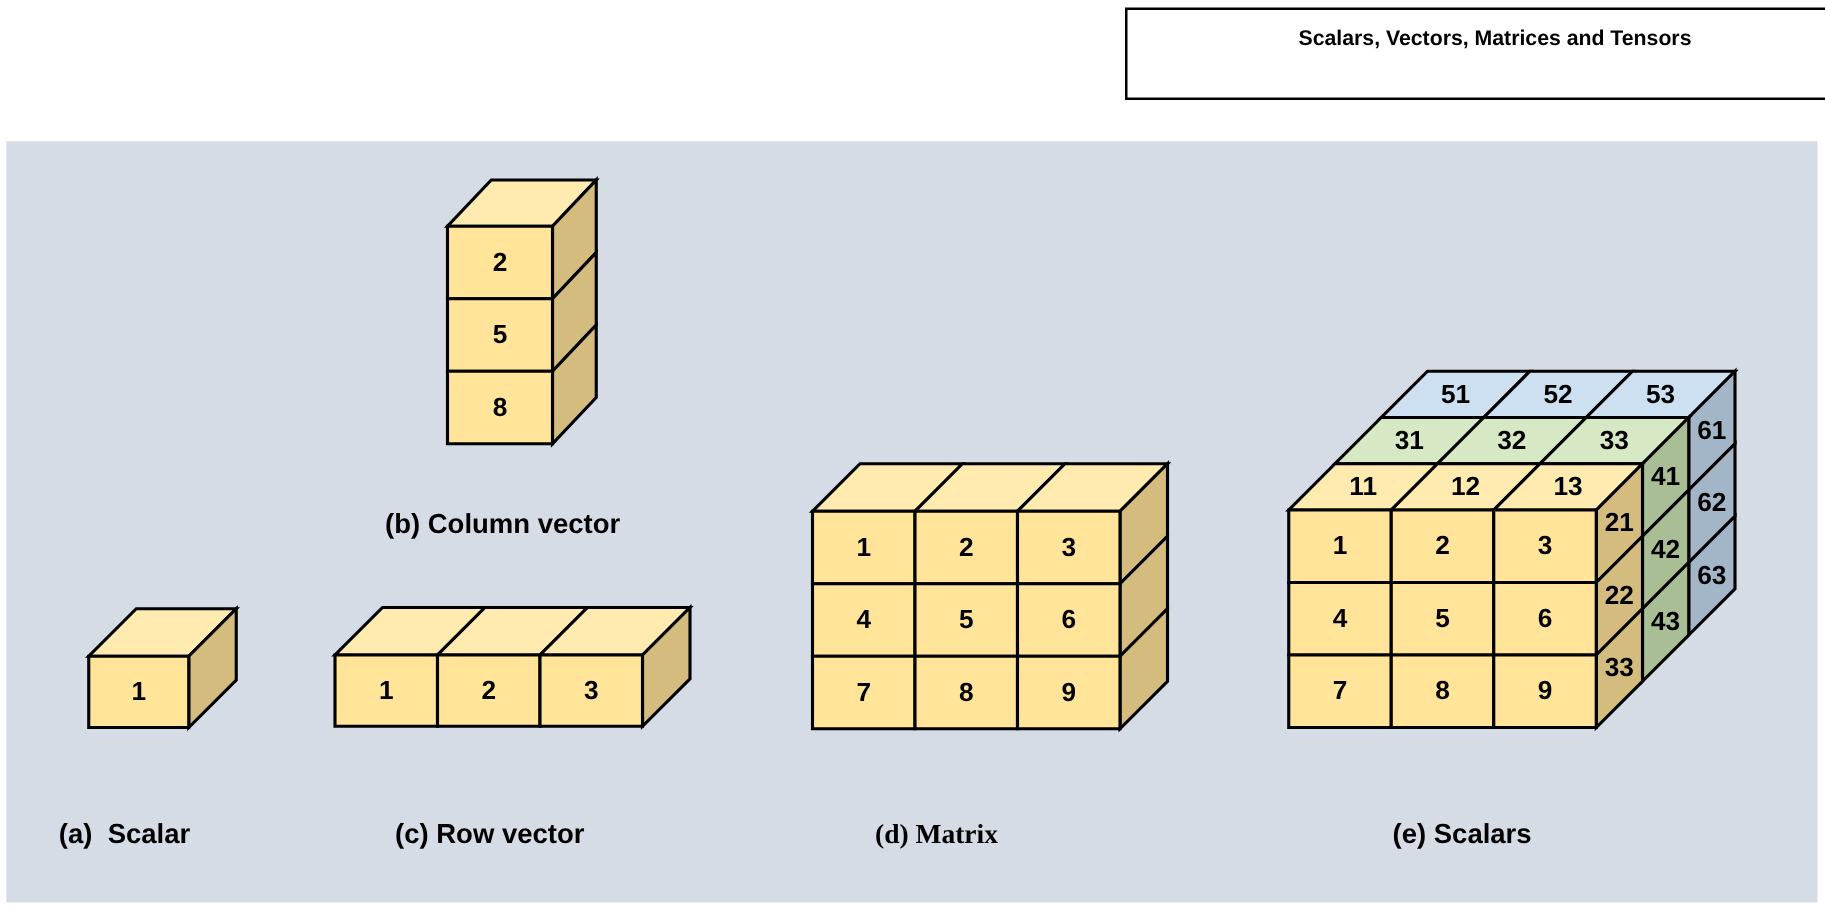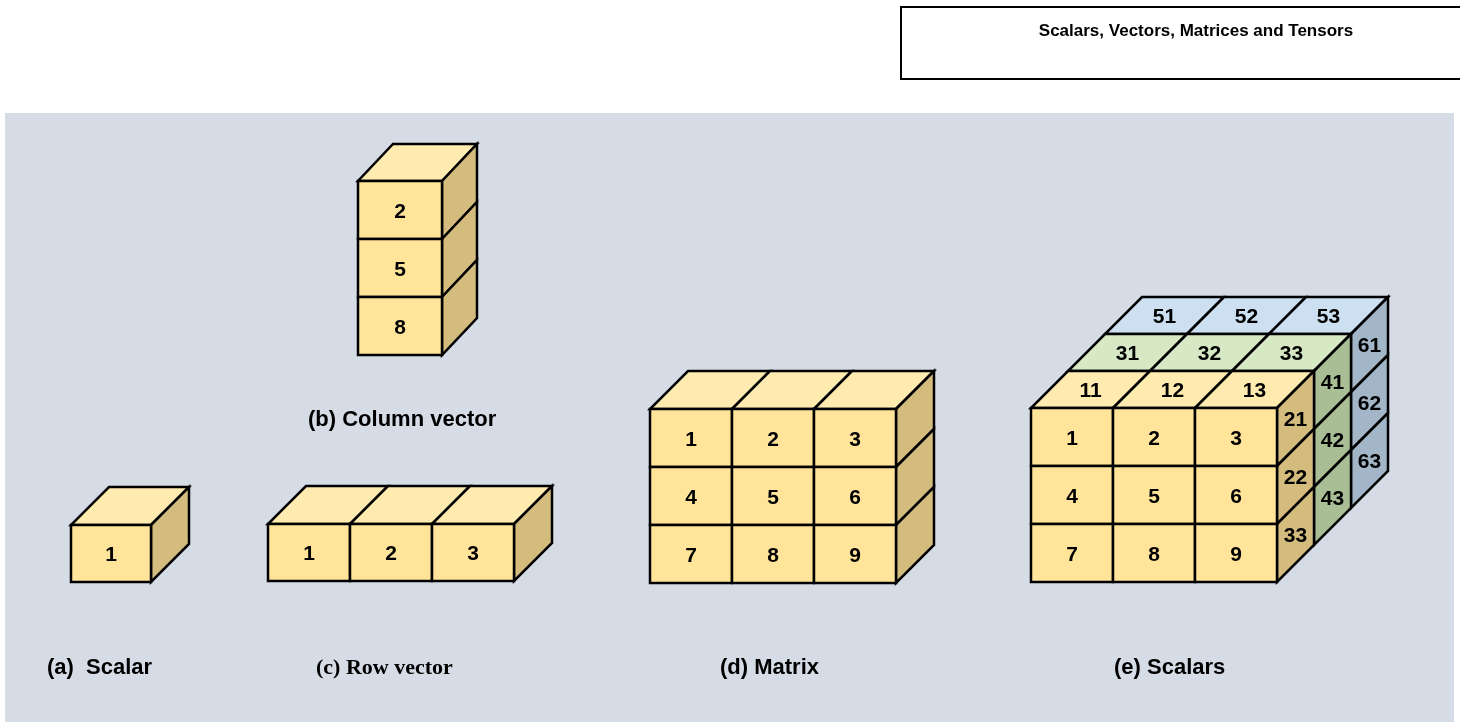--- a/index.html
+++ b/index.html
@@ -119,15 +119,15 @@
     <polygon points="1031,524 1113,524 1113,582 1031,582" fill="#ffe49a" stroke="#000000" stroke-width="2.5" stroke-linejoin="miter"></polygon>
     <text x="1072" y="553" text-anchor="middle" dominant-baseline="central" class="cell-label">7</text>
     <polygon points="1113,524 1195,524 1195,582 1113,582" fill="#ffe49a" stroke="#000000" stroke-width="2.5" stroke-linejoin="miter"></polygon>
     <text x="1154" y="553" text-anchor="middle" dominant-baseline="central" class="cell-label">8</text>
     <polygon points="1195,524 1277,524 1277,582 1195,582" fill="#ffe49a" stroke="#000000" stroke-width="2.5" stroke-linejoin="miter"></polygon>
     <text x="1236" y="553" text-anchor="middle" dominant-baseline="central" class="cell-label">9</text>
   </svg>
 
 <div class="caption" style="left:47px; top:654px;text-align:center;">(a)  Scalar</div>
 <div class="caption" style="left:308px; top:394px;margin-top:12px;">(b) Column vector</div>
-<div class="caption" style="left:316px; top:654px;font-family:Liberation Serif, serif;">(c) Row vector</div>
-<div class="caption" style="left:720px; top:654px;">(d) Matrix</div>
+<div class="caption" style="left:316px; top:654px;">(c) Row vector</div>
+<div class="caption" style="left:700px; top:654px;font-family:Liberation Serif, serif;">(d) Matrix</div>
 <div class="caption" style="left:1114px; top:654px;">(e) Scalars</div>
 
 </body></html>

